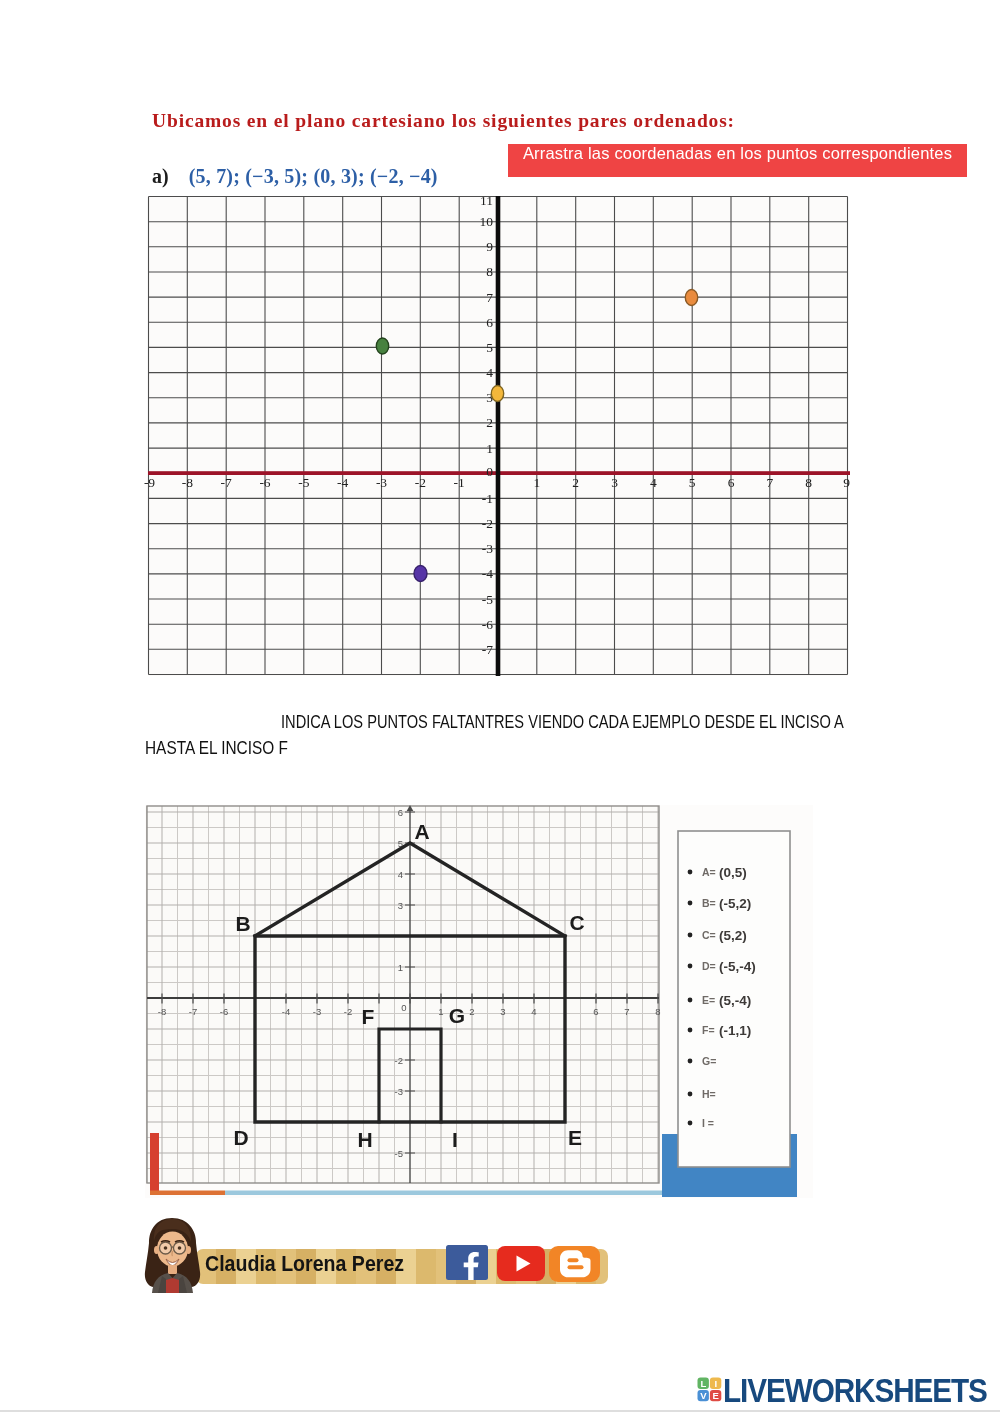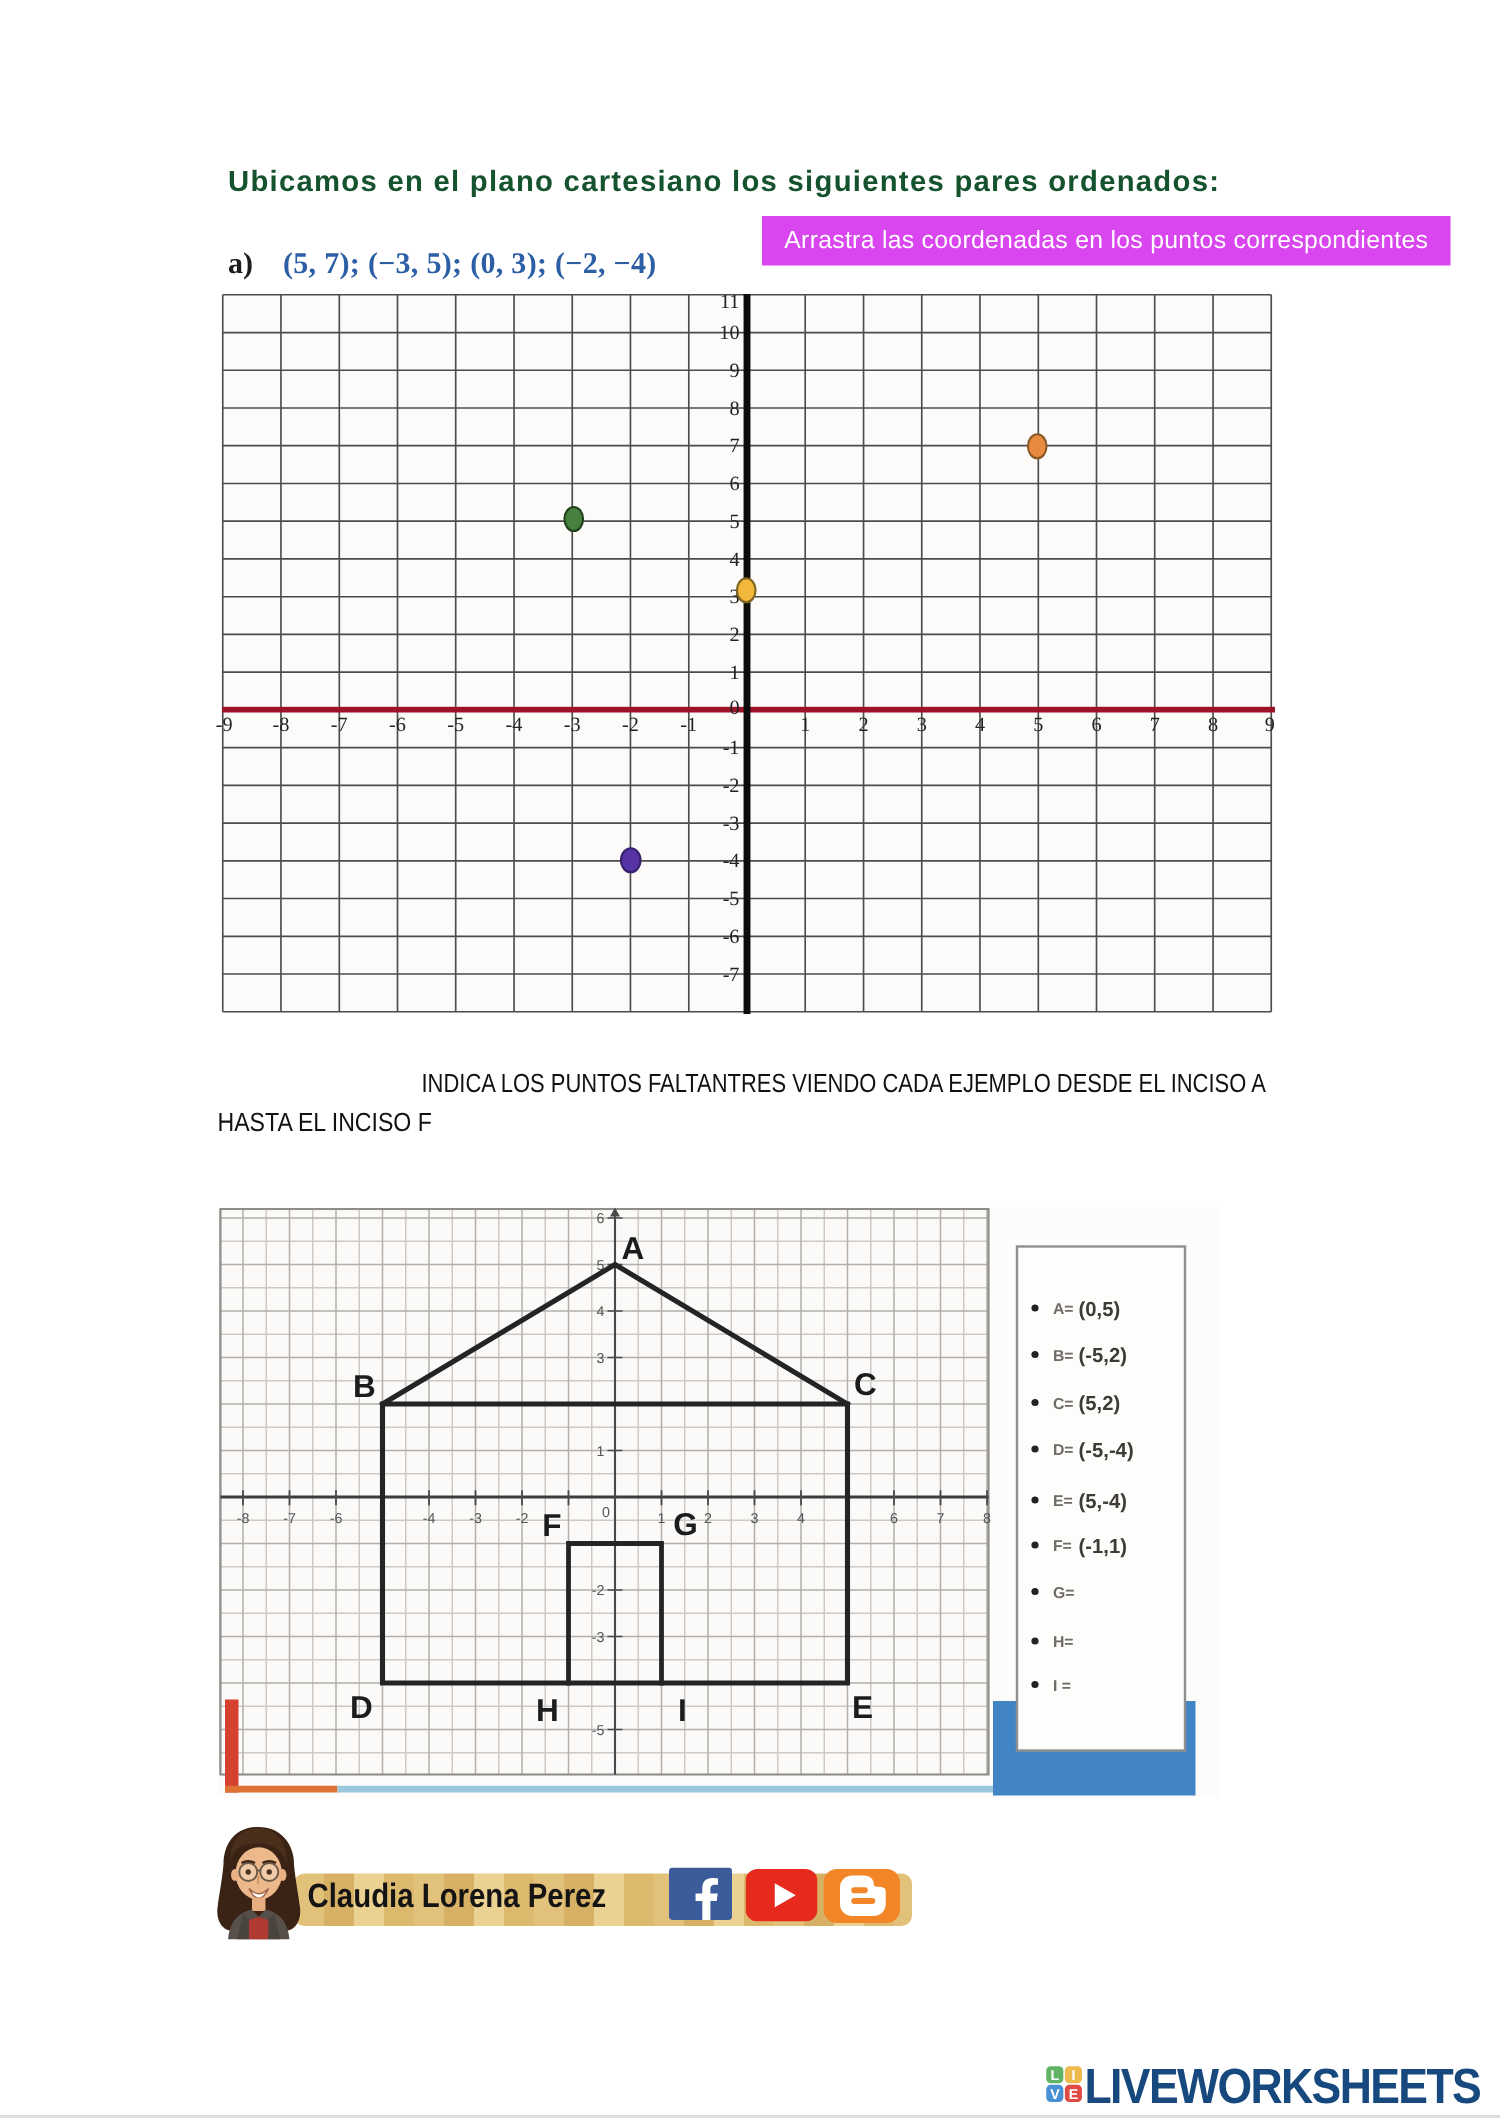--- a/index.html
+++ b/index.html
@@ -3,25 +3,25 @@
 <meta charset="utf-8">
 <style>
   html,body{margin:0;padding:0;}
   body{width:1000px;height:1413px;position:relative;background:#ffffff;
        font-family:"Liberation Sans",sans-serif;overflow:hidden;}
   .abs{position:absolute;}
 </style>
 </head>
 <body>
 
-<div class="abs" style="left:152px;top:110px;font-family:Liberation Sans, sans-serif;font-weight:bold;font-size:19.5px;color:#14532d;letter-spacing:0.85px;">Ubicamos en el plano cartesiano los siguientes pares ordenados:</div>
+<div class="abs" style="left:152px;top:110px;font-family:Liberation Serif, serif;font-weight:bold;font-size:19.5px;color:#b91c1c;letter-spacing:0.85px;">Ubicamos en el plano cartesiano los siguientes pares ordenados:</div>
 
 <div class="abs" style="left:152px;top:141px;font-family:'Liberation Serif',serif;font-weight:bold;font-size:20px;color:#1c1c1c;margin-top:24px;">a)&nbsp;&nbsp;&nbsp;&nbsp;<span style="color:#2d5fa6;letter-spacing:0.2px;">(5, 7); (−3, 5); (0, 3); (−2, −4)</span></div>
 
-<div class="abs" style="left:508px;top:144px;width:459px;height:33px;background:#d946ef;display:flex;align-items:center;justify-content:center;">
+<div class="abs" style="left:508px;top:144px;width:459px;height:33px;background:#ef4444;display:flex;justify-content:center;">
   <span style="color:#ffffff;font-size:16.5px;letter-spacing:0.2px;">Arrastra las coordenadas en los puntos correspondientes</span>
 </div>
 
 <svg class="abs" style="left:148px;top:196px;overflow:visible;" width="700" height="480" viewBox="0 0 700 480">
 
   <rect x="0" y="0" width="700" height="480" fill="#fcfbfa"></rect>
 
   <g stroke="#4c4c4c" stroke-width="1.1">
       <line x1="0.5" y1="0.5" x2="0.5" y2="478.5"></line>
       <line x1="39.3" y1="0.5" x2="39.3" y2="478.5"></line>

